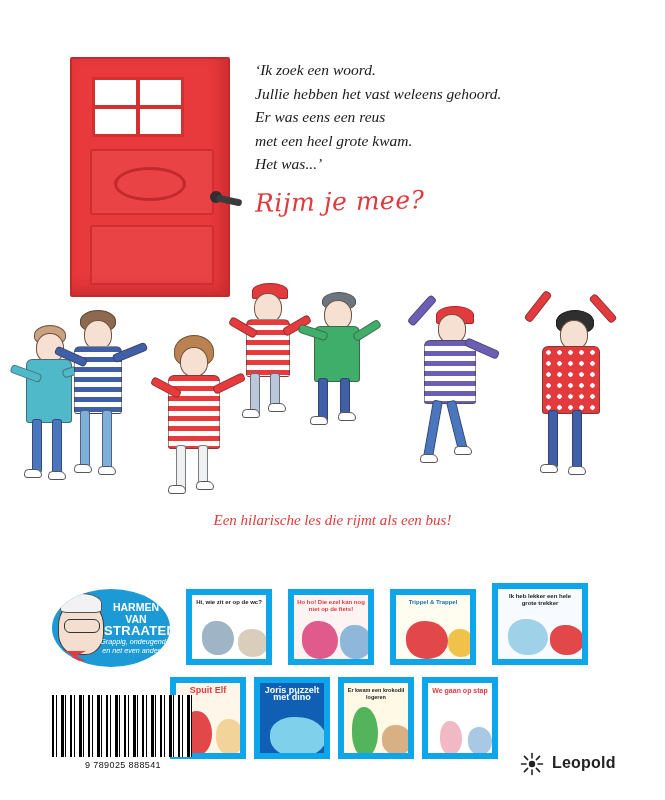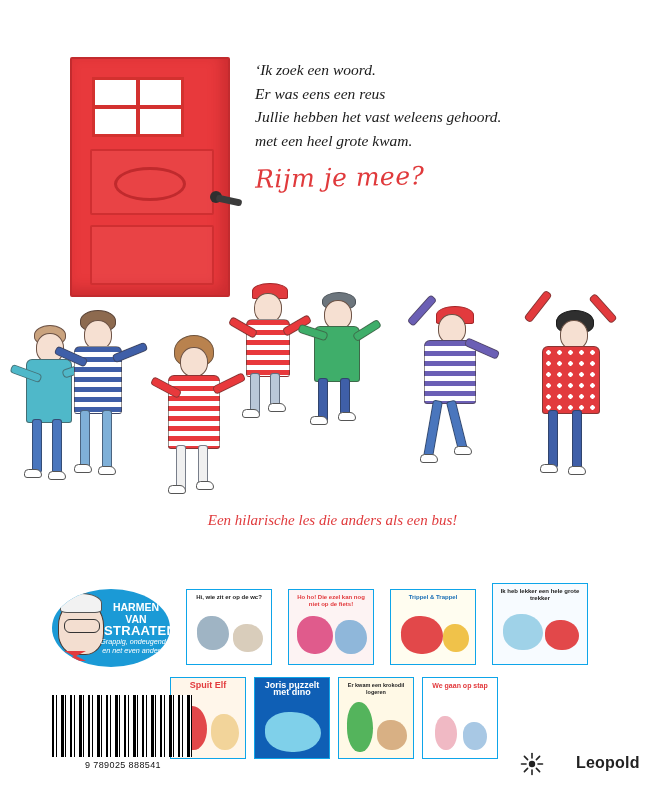--- a/index.html
+++ b/index.html
@@ -242,21 +242,21 @@
     font-family: "Liberation Sans", sans-serif;
     font-size: 7.2px;
     line-height: 9px;
     text-align: center;
     font-style: italic;
   }
 
   
   .thumb {
     position: absolute;
-    border: 1px solid #0ea5e9;
+    border: 6px solid #0ea5e9;
     background: #fff;
     overflow: hidden;
     box-sizing: border-box;
   }
   .thumb .tt {
     position: absolute;
     left: 3px; right: 3px; top: 4px;
     font-family: "Liberation Sans", sans-serif;
     font-size: 6px;
     line-height: 7px;
@@ -323,43 +323,43 @@
     width: 24px; height: 24px;
   }
   #publisher .name {
     position: absolute;
     left: 32px; top: 4px;
     font-family: "Liberation Sans", sans-serif;
     font-size: 16px;
     font-weight: bold;
     color: #222;
     letter-spacing: 0.2px;
-    margin-left: 24px;
   }
 </style>
 </head>
 <body>
 
 <div id="cover-illustration">
 
   <div class="door-wrap">
     <div class="door-body"></div>
     <div class="door-window"></div>
     <div class="door-panel p1"></div>
     <div class="door-panel p2"></div>
     <div class="door-oval"></div>
     <div class="door-knob"></div>
     <div class="door-handle"></div>
   </div>
 
   <div id="poem">
     <div class="line">‘Ik zoek een woord.</div>
+    <div class="line">Jullie hebben het vast weleens gehoord.</div>
     <div class="line">Er was eens een reus</div>
-    <div class="line">Jullie hebben het vast weleens gehoord.</div>
     <div class="line">met een heel grote kwam.</div>
+    <div class="line">Het was...’</div>
     <div id="rijm-je-mee">Rijm je mee?</div>
   </div>
 
   <div class="kid" style="left:18px; top:325px; width:70px; height:170px;">
     <div class="hair" style="left:16px; top:0px; width:30px; height:18px; background:#caa37e; border:1.4px solid #6d5346;"></div>
     <div class="head" style="left:18px; top:8px;"></div>
     <div class="body" style="left:8px; top:34px; width:44px; height:62px; background:#4fb8c9;"></div>
     <div class="arm" style="left:-8px; top:44px; width:30px; background:#4fb8c9; transform:rotate(20deg);"></div>
     <div class="arm" style="left:44px; top:40px; width:30px; background:#4fb8c9; transform:rotate(-18deg);"></div>
     <div class="leg" style="left:14px; top:94px; height:52px; background:#4a76bd;"></div>
@@ -433,21 +433,21 @@
     <div class="head" style="left:40px; top:32px;"></div>
     <div class="body dots-red" style="left:22px; top:58px; width:56px; height:66px;"></div>
     <div class="arm" style="left:0px; top:14px; width:34px; background:#e23a3d; transform:rotate(-52deg);"></div>
     <div class="arm" style="left:66px; top:16px; width:32px; background:#e23a3d; transform:rotate(48deg);"></div>
     <div class="leg" style="left:28px; top:122px; height:56px; background:#3f5fa8;"></div>
     <div class="leg" style="left:52px; top:122px; height:58px; background:#3f5fa8;"></div>
     <div class="shoe" style="left:20px; top:176px;"></div>
     <div class="shoe" style="left:48px; top:178px;"></div>
   </div>
 
-  <div id="tagline">Een hilarische les die anders als een bus!</div>
+  <div id="tagline">Een hilarische les die rijmt als een bus!</div>
 </div>
 
 <div id="bottom-band">
 
   <div id="author-badge">
     <div class="face"></div>
     <div class="hairtuft"></div>
     <div class="glasses"></div>
     <div class="bowtie"></div>
     <div id="badge-name">

